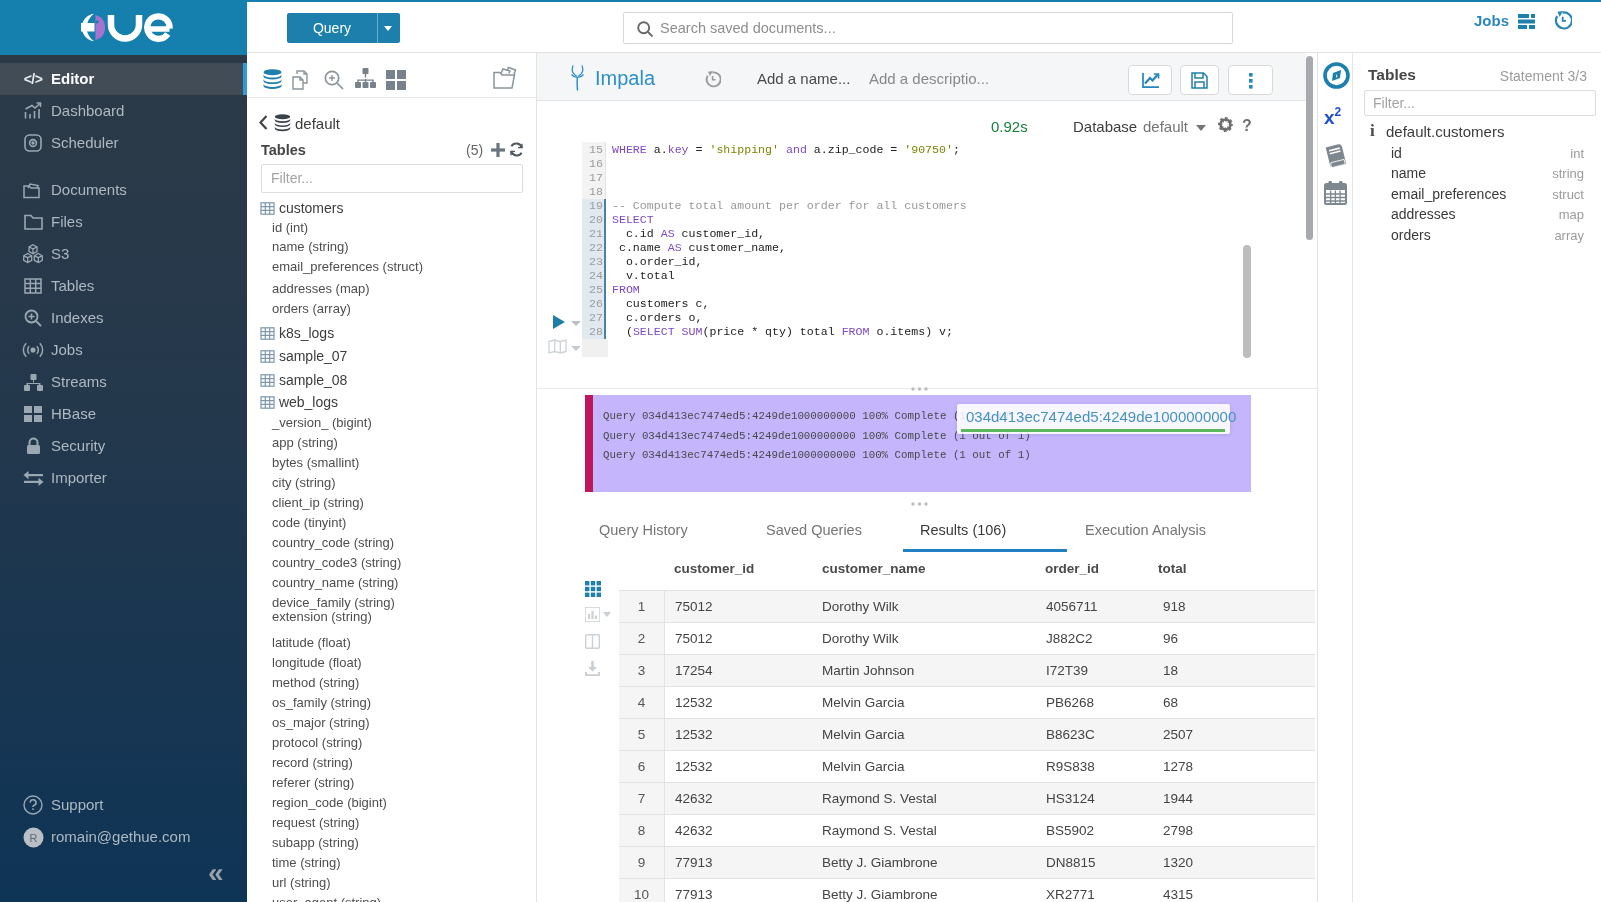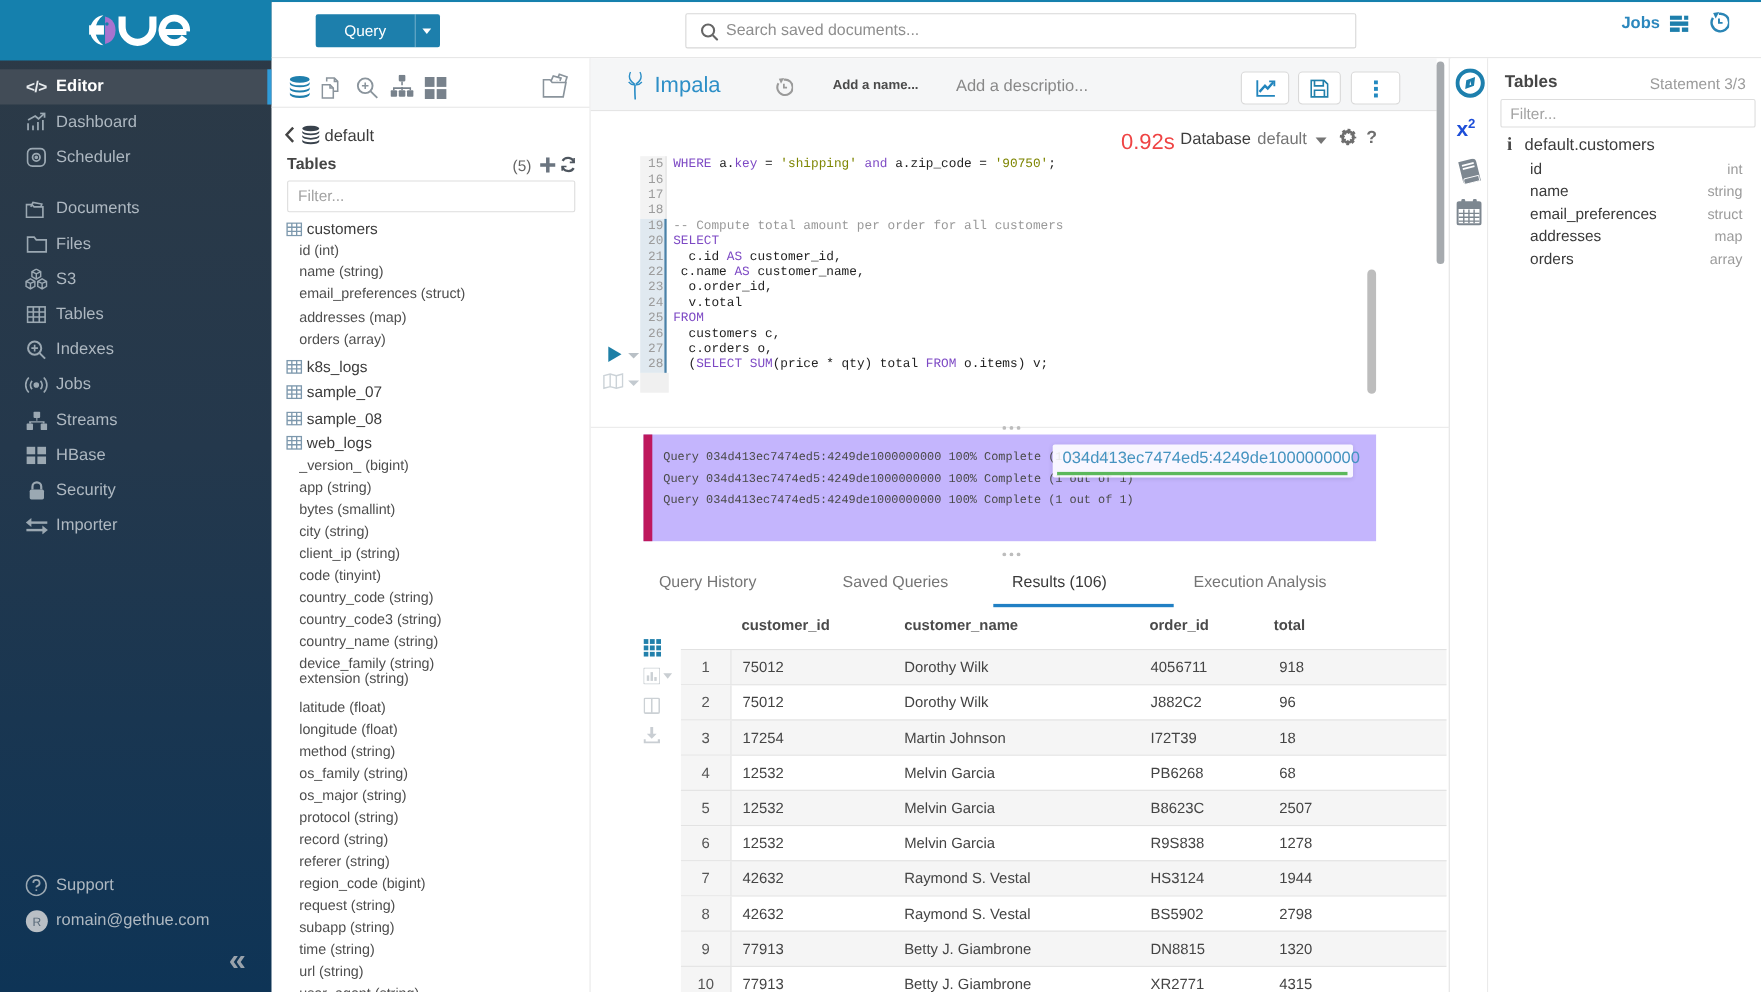--- a/index.html
+++ b/index.html
@@ -364,41 +364,41 @@
           <path d="M3.2,0.5 C1.2,4.5 2.2,8.5 7,11.5 M11.8,0.5 C13.8,4.5 12.8,8.5 8,11.5"></path>
           <path d="M1.5,9.5 C3.5,11.8 5.5,12.3 7.2,12 M13.5,9.5 C11.5,11.8 9.5,12.3 7.8,12"></path>
           <path d="M7.3,12 C7,16 7.1,20 7.5,25.5" stroke-width="1.5"></path>
         </svg></div>
   <div class="abs" style="left:58px;top:14px;font-size:20px;color:#2d8fc7">Impala</div>
   <div class="abs" style="left:167px;top:18px"><svg width="17" height="17" viewBox="0 0 17 17" fill="none" stroke="#9a9a9a" stroke-width="1.9">
           <path d="M3.7,4.7 A7,7 0 1 0 8.4,1.5"></path>
           <path d="M8.8,0 L4,0.7 L6,5.1" fill="#9a9a9a" stroke="none"></path>
           <path d="M8.6,5.1 V8.7 H11.5" stroke-width="1.6"></path>
         </svg></div>
-  <div class="abs" style="left:220px;top:17px;font-size:12px;font-weight:bold;color:#4a4a4a">Add a name...</div>
+  <div class="abs" style="left:220px;top:17px;font-size:15px;font-weight:normal;color:#4a4a4a">Add a name...</div>
   <div class="abs" style="left:332px;top:17px;font-size:15px;color:#888">Add a descriptio...</div>
   <div class="btn" style="left:591px;width:44px"><svg style="margin:6px 0 0 12px" width="19" height="17" viewBox="0 0 19 17" fill="none" stroke="#2285bd" stroke-width="1.7">
           <path d="M2,1 V15.2 H18"></path>
           <path d="M4,11.5 L9,6 L11.5,8.5 L16.5,2.8" stroke-width="2.2"></path>
           <path d="M12.8,2 L17.5,2 L17.5,6.5" fill="none" stroke-width="1.7"></path>
         </svg></div>
   <div class="btn" style="left:643px;width:39px"><svg style="margin:6px 0 0 10px" width="17" height="17" viewBox="0 0 17 17" fill="none" stroke="#2180ab" stroke-width="1.5">
           <path d="M1,1 H12.5 L16,4.5 V16 H1 Z"></path>
           <path d="M4,1 V6 H12 V1"></path>
           <path d="M4,16 V10 H13 V16"></path>
         </svg></div>
   <div class="btn" style="left:691px;width:45px"><svg style="margin:7px 0 0 20px" width="4" height="16" viewBox="0 0 4 16" fill="#2389c0">
           <rect x="0" y="0" width="3.6" height="3.6"></rect>
           <rect x="0" y="6" width="3.6" height="3.6"></rect>
           <rect x="0" y="12" width="3.6" height="3.6"></rect>
         </svg></div>
 </div>
 <div class="abs" style="left:769px;top:3px;width:7px;height:184px;background:#a6aaae;border-radius:3.5px"></div>
 <div id="edsub">
-  <div class="abs" style="left:482px;top:65px;font-size:20px;color:#ef4444">0.92s</div>
+  <div class="abs" style="left:454px;top:65px;font-size:15px;color:#15803d">0.92s</div>
   <div class="abs" style="left:536px;top:65px;font-size:15px;color:#3e3e3e">Database</div>
   <div class="abs" style="left:606px;top:65px;font-size:15px;color:#757575">default</div>
   <div class="abs" style="left:659px;top:72px;width:0;height:0;border-left:5px solid transparent;border-right:5px solid transparent;border-top:6px solid #757575"></div>
   <div class="abs" style="left:680px;top:63px"><svg width="17" height="17" viewBox="0 0 17 17">
           <circle cx="8.5" cy="8.5" r="5.2" fill="none" stroke="#6e6e6e" stroke-width="4.6" stroke-dasharray="2.1 1.98" stroke-dashoffset="1"></circle>
           <circle cx="8.5" cy="8.5" r="5" fill="none" stroke="#6e6e6e" stroke-width="2.6"></circle>
         </svg></div>
   <div class="abs" style="left:705px;top:64px;font-size:16px;color:#6e6e6e;font-weight:bold">?</div>
 </div>
 

